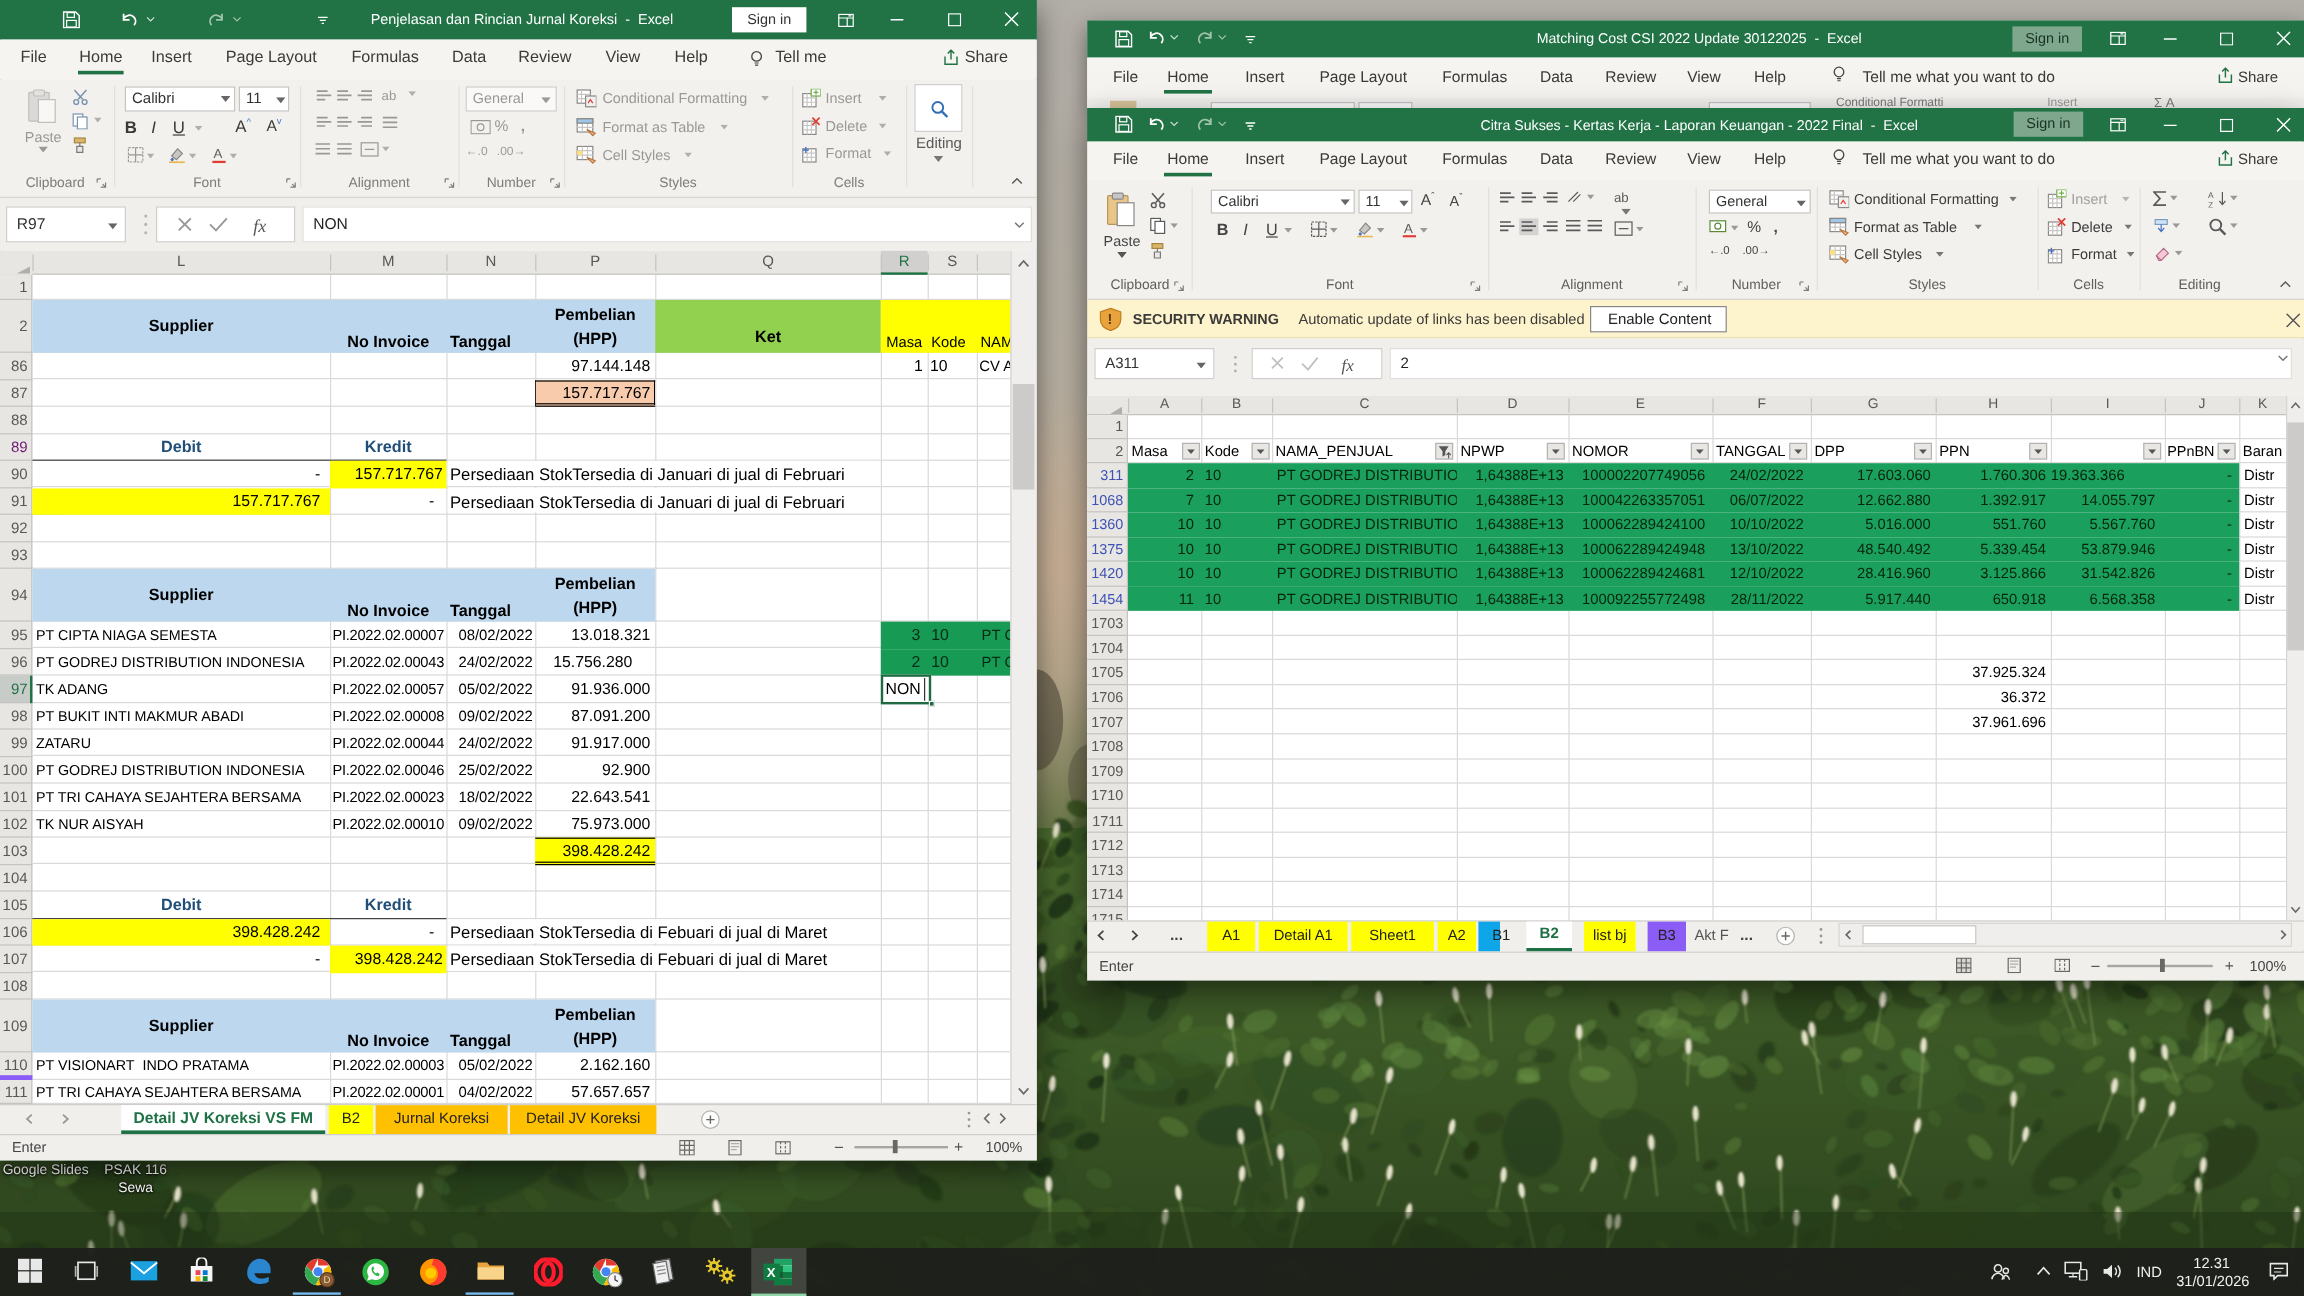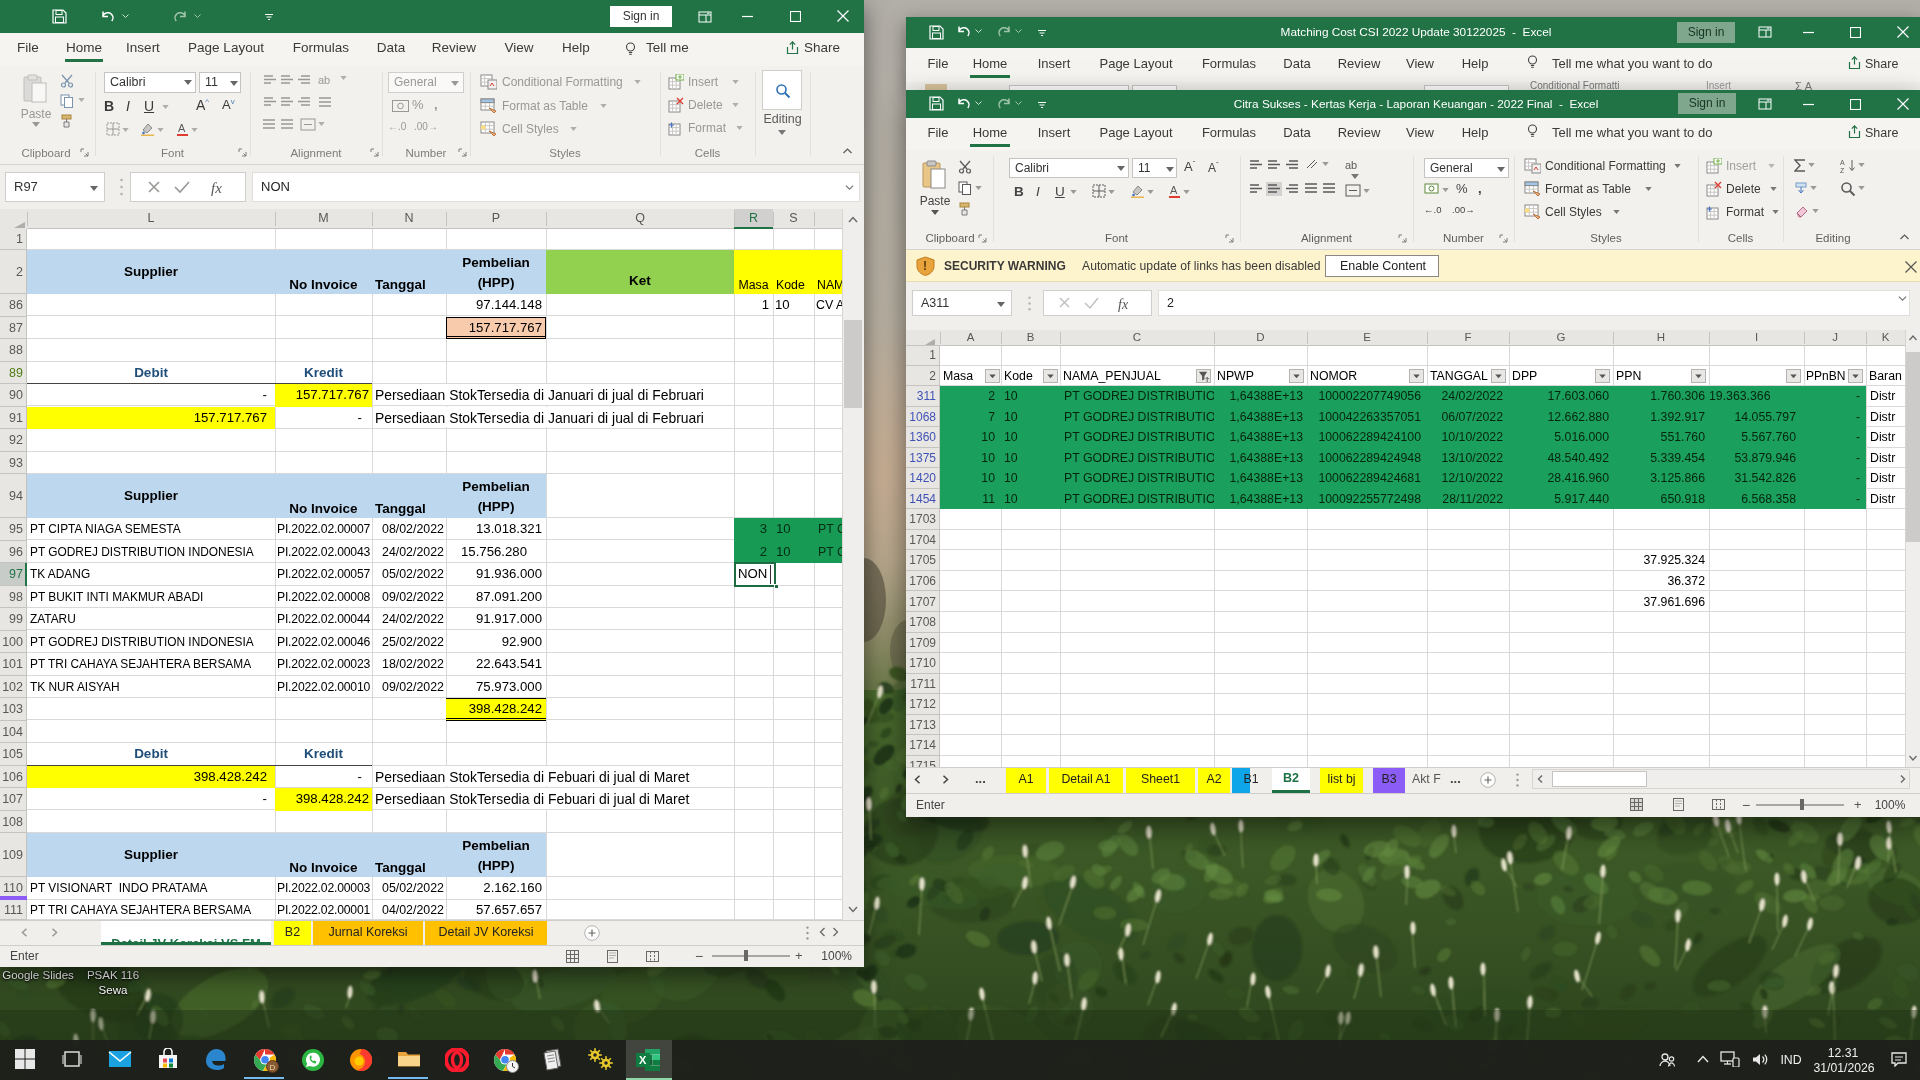--- a/index.html
+++ b/index.html
@@ -1885,20 +1885,21 @@
     <div class="a" style="left:194px;top:14px;width:7px;height:5px;">
       <svg width="7" height="5" viewBox="0 0 7 5" style="display:block">
         <path d="M0.5 0.5 L3.5 3.5 L6.5 0.5" stroke="#9fc3ab" fill="none"></path>
       </svg>
     </div>
     <div class="a" style="left:263px;top:12px;width:12px;height:10px;">
       <svg width="12" height="10" viewBox="0 0 12 10" style="display:block">
         <path d="M2 2.5 h8 M3.5 5 h5 M5 7.5 h2" stroke="#fff" stroke-width="1.2"></path>
       </svg>
     </div>
+    <div class="a" style="left:290px;top:0px;width:290px;height:33px;font-size:12px;line-height:33px;text-align:center;color:#fff;">Penjelasan dan Rincian Jurnal Koreksi&nbsp; -&nbsp; Excel</div>
     <div class="a" style="left:610px;top:6px;width:62px;height:21px;background:#fff;">
       <div class="a" style="left:0px;top:0px;width:62px;height:21px;font-size:12px;line-height:21px;text-align:center;color:#333;">Sign in</div>
     </div>
     <div class="a" style="left:698px;top:11px;width:14px;height:12px;">
       <svg width="14" height="12" viewBox="0 0 14 12" style="display:block">
         <rect x="1" y="1" width="12" height="10" fill="none" stroke="#fff"></rect>
         <path d="M1 4 h12 M8 4 v7" stroke="#fff"></path>
         <path d="M9 2.2 l2.5 0" stroke="#fff"></path>
       </svg>
     </div>
@@ -2333,21 +2334,21 @@
     <div class="a" style="left:27px;top:338px;width:815px;height:1px;background:#d9d9d9;"></div>
     <div class="a" style="left:0px;top:316.5px;width:27px;height:22.5px;border-bottom:1px solid #c5c3c0;">
       <div class="a" style="left:0px;top:0px;width:23px;height:22.5px;font-size:12.5px;line-height:22.5px;text-align:right;color:#5a5856;">87</div>
     </div>
     <div class="a" style="left:27px;top:361px;width:815px;height:1px;background:#d9d9d9;"></div>
     <div class="a" style="left:0px;top:339px;width:27px;height:22.5px;border-bottom:1px solid #c5c3c0;">
       <div class="a" style="left:0px;top:0px;width:23px;height:22.5px;font-size:12.5px;line-height:22.5px;text-align:right;color:#5a5856;">88</div>
     </div>
     <div class="a" style="left:27px;top:383px;width:815px;height:1px;background:#d9d9d9;"></div>
     <div class="a" style="left:0px;top:361.5px;width:27px;height:22.5px;border-bottom:1px solid #c5c3c0;">
-      <div class="a" style="left:0px;top:0px;width:23px;height:22.5px;font-size:12.5px;line-height:22.5px;text-align:right;color:#4d7c0f;">89</div>
+      <div class="a" style="left:0px;top:0px;width:23px;height:22.5px;font-size:12.5px;line-height:22.5px;text-align:right;color:#701a75;">89</div>
     </div>
     <div class="a" style="left:27px;top:405px;width:815px;height:1px;background:#d9d9d9;"></div>
     <div class="a" style="left:0px;top:384px;width:27px;height:22.5px;border-bottom:1px solid #c5c3c0;">
       <div class="a" style="left:0px;top:0px;width:23px;height:22.5px;font-size:12.5px;line-height:22.5px;text-align:right;color:#5a5856;">90</div>
     </div>
     <div class="a" style="left:27px;top:428px;width:815px;height:1px;background:#d9d9d9;"></div>
     <div class="a" style="left:0px;top:406.5px;width:50px;height:22.5px;border-bottom:1px solid #c5c3c0;">
       <div class="a" style="left:0px;top:0px;width:23px;height:22.5px;font-size:12.5px;line-height:22.5px;text-align:right;color:#5a5856;">91</div>
     </div>
     <div class="a" style="left:27px;top:451px;width:815px;height:1px;background:#d9d9d9;"></div>
@@ -2553,21 +2554,21 @@
       <svg width="9" height="9" viewBox="0 0 9 9" style="display:block">
         <path d="M6.5 0.8 L2.5 4.5 L6.5 8.2" stroke="#9a9896" stroke-width="1.5" fill="none"></path>
       </svg>
     </div>
     <div class="a" style="left:50px;top:928px;width:9px;height:9px;">
       <svg width="9" height="9" viewBox="0 0 9 9" style="display:block">
         <path d="M2.5 0.8 L6.5 4.5 L2.5 8.2" stroke="#9a9896" stroke-width="1.5" fill="none"></path>
       </svg>
     </div>
     <div class="a" style="left:101px;top:921px;width:170px;height:24px;background:#fff;border-bottom:3px solid #1e7145;">
-      <div class="a" style="left:0px;top:0px;width:170px;height:21px;font-size:13px;line-height:21px;text-align:center;color:#1e7145;font-weight:bold;margin-top:12px;">Detail JV Koreksi VS FM</div>
+      <div class="a" style="left:0px;top:0px;width:170px;height:21px;font-size:13px;line-height:21px;text-align:center;color:#1e7145;font-weight:bold;">Detail JV Koreksi VS FM</div>
     </div>
     <div class="a" style="left:274px;top:921px;width:37px;height:24px;background:#ffff00;">
       <div class="a" style="left:0px;top:0px;width:37px;height:22px;font-size:12.5px;line-height:22px;text-align:center;color:#222;">B2</div>
     </div>
     <div class="a" style="left:313px;top:921px;width:110px;height:24px;background:#ffc000;">
       <div class="a" style="left:0px;top:0px;width:110px;height:22px;font-size:12.5px;line-height:22px;text-align:center;color:#222;">Jurnal Koreksi</div>
     </div>
     <div class="a" style="left:425px;top:921px;width:122px;height:24px;background:#ffc000;">
       <div class="a" style="left:0px;top:0px;width:122px;height:22px;font-size:12.5px;line-height:22px;text-align:center;color:#222;">Detail JV Koreksi</div>
     </div>

